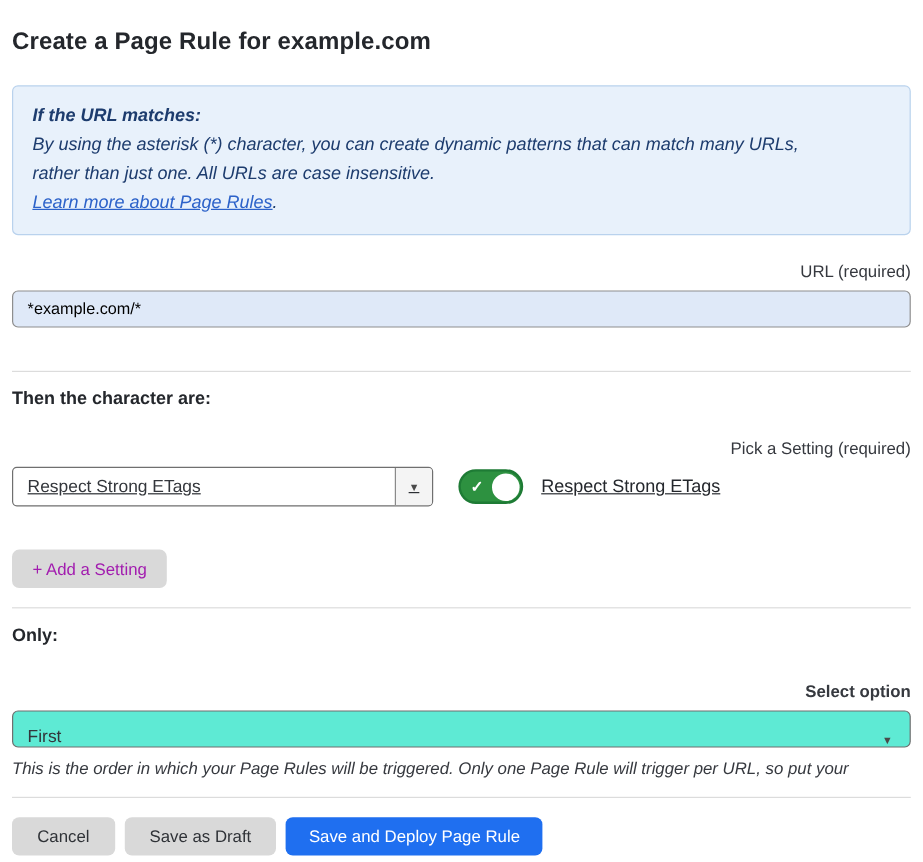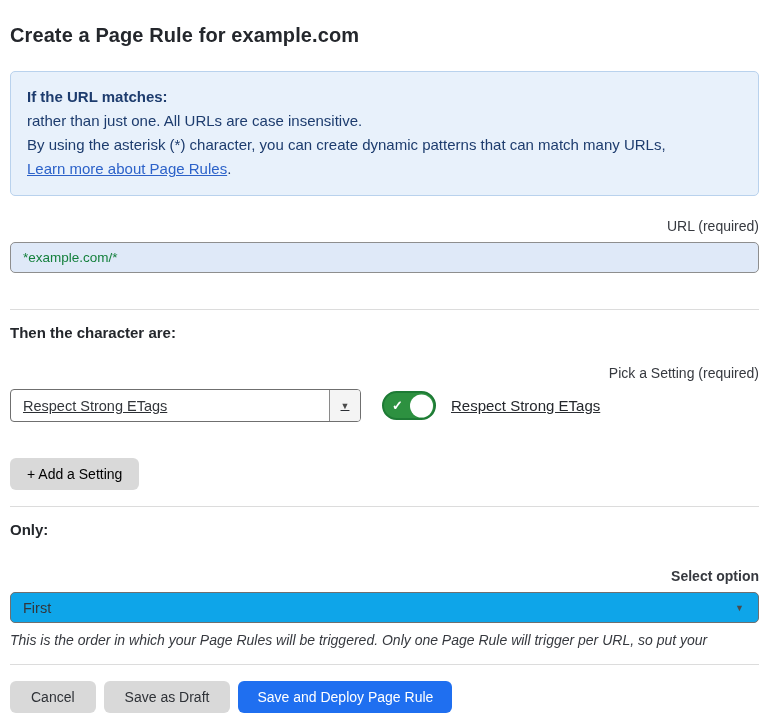--- a/index.html
+++ b/index.html
@@ -23,20 +23,21 @@
   
   .info-box {
     margin-top: 24px;
     background: #e8f1fb;
     border: 1px solid #b9d2ed;
     border-radius: 5px;
     padding: 13px 16px 14px 16px;
     color: #1d3c6e;
     font-size: 15px;
     line-height: 24px;
+    font-style: italic;
   }
   .info-box .info-heading { font-weight: 700; }
   .info-box a {
     color: #2c62c9;
     text-decoration: underline;
   }
   .info-box .link-suffix { color: #1d3c6e; }
 
   
   .field-label {
@@ -47,21 +48,21 @@
   }
   .url-input {
     margin-top: 8px;
     width: 100%;
     height: 31px;
     background: #dfe9f8;
     border: 1px solid #8e8e8e;
     border-radius: 5px;
     padding: 0 12px;
     font-size: 13.5px;
-    color: #15803d;
+    color: #000000;
     font-family: "Liberation Sans", sans-serif;
     outline: none;
   }
 
   .divider {
     border: none;
     border-top: 1px solid #dcdcdc;
     margin-top: 36px;
   }
   .divider.tight { margin-top: 16px; }
@@ -144,40 +145,40 @@
   .toggle-label {
     margin-left: 15px;
     font-size: 15px;
     color: #24272c;
   }
 
   .add-setting-btn {
     margin-top: 36px;
     display: inline-block;
     background: #d9d9d9;
-    color: #000000;
+    color: #a21caf;
     border: none;
     border-radius: 6px;
     padding: 8px 17px;
     font-size: 14px;
     font-family: "Liberation Sans", sans-serif;
     cursor: pointer;
   }
 
   
   .order-label { margin-top: 30px; font-weight: bold; }
   .order-select {
     margin-top: 8px;
     width: 100%;
     height: 31px;
     border: 1px solid #6f6f6f;
     border-radius: 5px;
-    background: #0ea5e9;
-    display: flex;
-    align-items: center;
+    background: #5eead4;
+    display: flex;
+    align-items: flex-end;
     justify-content: space-between;
     padding: 0 14px 0 12px;
     font-size: 14.5px;
     color: #33363b;
     cursor: pointer;
   }
   .order-select .chevron { font-size: 9px; color: #4a4a4a; }
 
   .help-text {
     margin-top: 7px;
@@ -217,22 +218,22 @@
 </style>
 </head>
 <body>
 
 <div class="container">
 
   <h1 class="page-title">Create a Page Rule for example.com</h1>
 
   <div class="info-box">
     <div class="info-heading">If the URL matches:</div>
+    <div>By using the asterisk (*) character, you can create dynamic patterns that can match many URLs,</div>
     <div>rather than just one. All URLs are case insensitive.</div>
-    <div>By using the asterisk (*) character, you can create dynamic patterns that can match many URLs,</div>
     <div><a href="#">Learn more about Page Rules</a><span class="link-suffix">.</span></div>
   </div>
 
   <div class="field-label">URL (required)</div>
   <input class="url-input" type="text" value="*example.com/*" style="">
 
   <hr class="divider">
 
   <div class="section-heading">Then the character are:</div>
 

